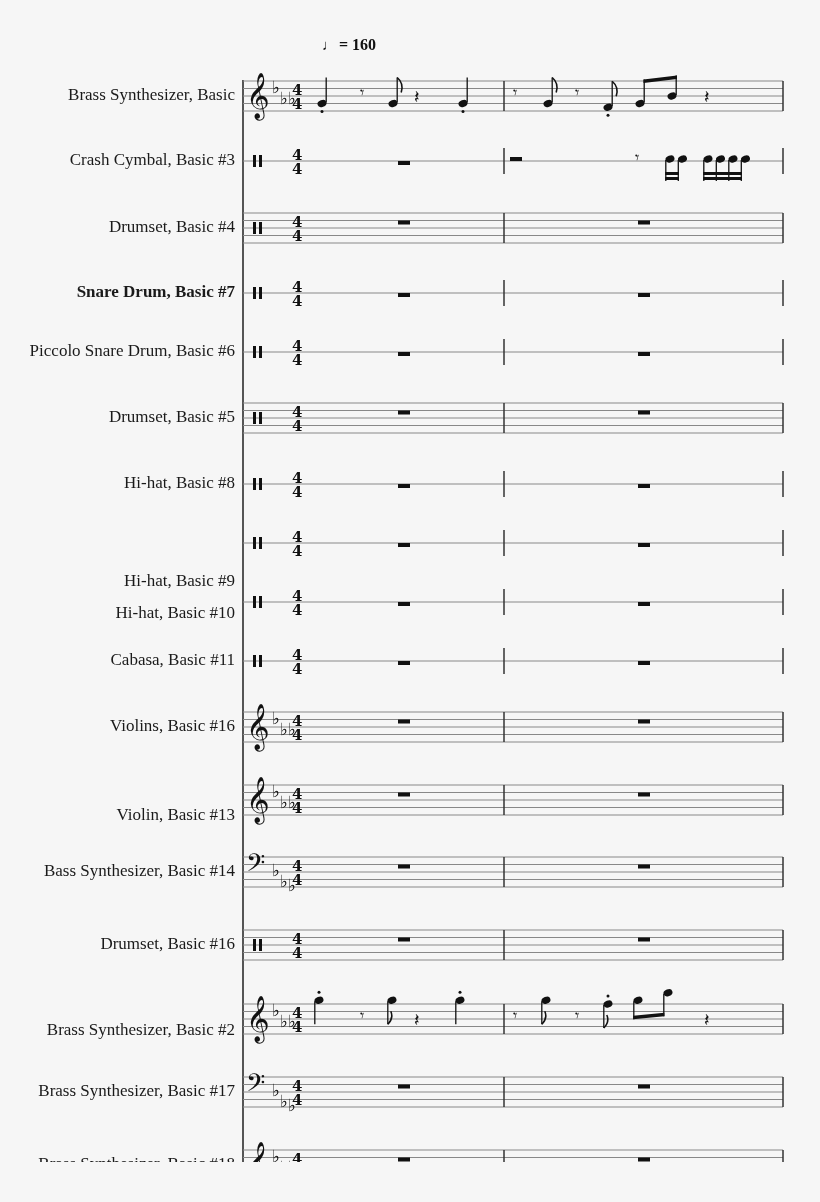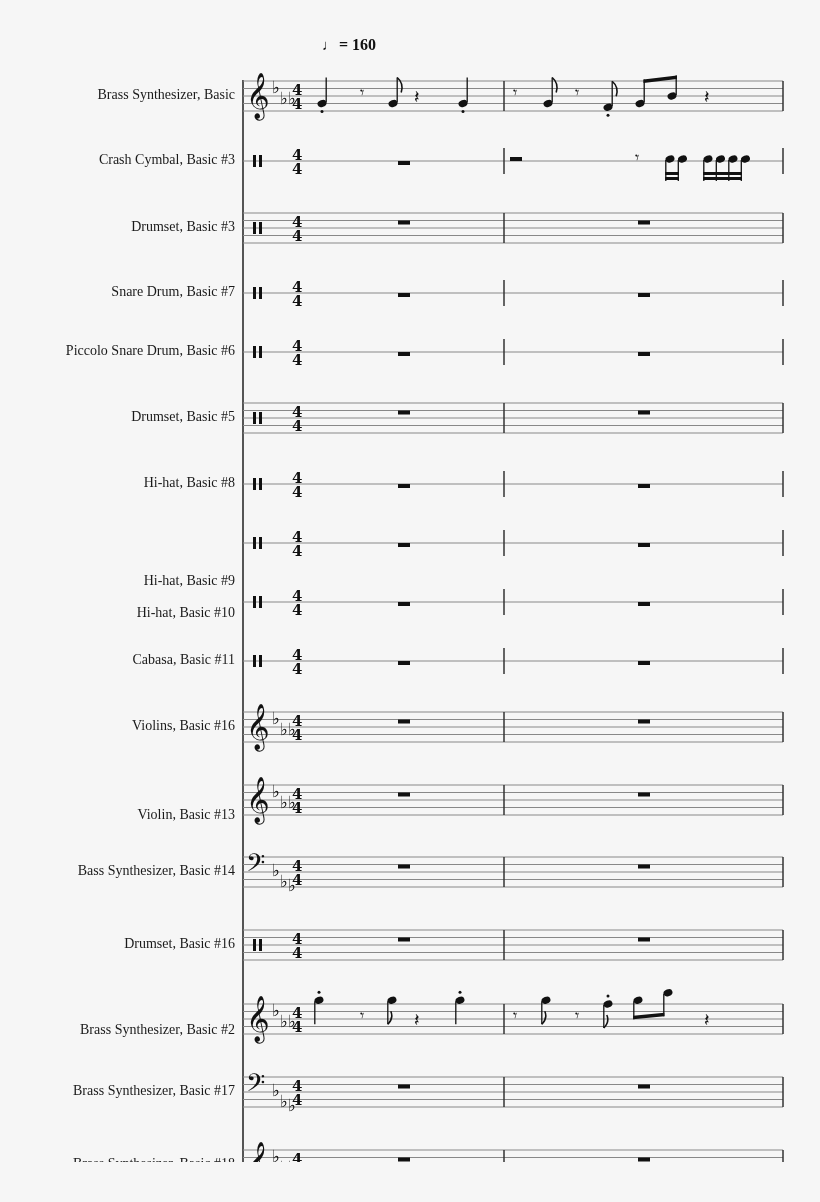--- a/index.html
+++ b/index.html
@@ -12,36 +12,36 @@
   #score { position: absolute; left: 0; top: 0; width: 820px; height: 1162px; overflow: hidden; }
   .tempo {
     position: absolute; left: 290px; top: 36px;
     font-family: "Liberation Serif", serif; font-weight: bold; font-size: 16px; color: #111;
     white-space: nowrap;
     margin-left: 32px;
   }
   .tempo .note-glyph { font-size: 15px; font-weight: normal; margin-right: 2px; }
   .part-label {
     position: absolute; right: 585px; 
-    font-size: 14px; color: #1a1a1a; white-space: nowrap; line-height: 18px;
+    font-size: 17px; color: #1a1a1a; white-space: nowrap; line-height: 18px;
   }
   svg.staves { position: absolute; left: 0; top: 0; }
 </style>
 </head>
 <body>
 
 <div id="score">
   <div class="tempo">
     <span class="note-glyph">♩</span><span>= 160</span>
   </div>
   <div id="labels">
       <div class="part-label" style="top: 86px;">Brass Synthesizer, Basic</div>
       <div class="part-label" style="top: 151px;">Crash Cymbal, Basic #3</div>
-      <div class="part-label" style="top: 218px;">Drumset, Basic #3</div>
-      <div class="part-label" style="top: 283px;">Snare Drum, Basic #7</div>
+      <div class="part-label" style="top: 218px;">Drumset, Basic #4</div>
+      <div class="part-label" style="top: 283px; font-weight: bold;">Snare Drum, Basic #7</div>
       <div class="part-label" style="top: 342px;">Piccolo Snare Drum, Basic #6</div>
       <div class="part-label" style="top: 408px;">Drumset, Basic #5</div>
       <div class="part-label" style="top: 474px;">Hi-hat, Basic #8</div>
       <div class="part-label" style="top: 554px; margin-top: 18px;">Hi-hat, Basic #9</div>
       <div class="part-label" style="top: 604px;">Hi-hat, Basic #10</div>
       <div class="part-label" style="top: 651px;">Cabasa, Basic #11</div>
       <div class="part-label" style="top: 717px;">Violins, Basic #16</div>
       <div class="part-label" style="top: 806px; text-align: center;">Violin, Basic #13</div>
       <div class="part-label" style="top: 862px;">Bass Synthesizer, Basic #14</div>
       <div class="part-label" style="top: 935px; text-align: right;">Drumset, Basic #16</div>

